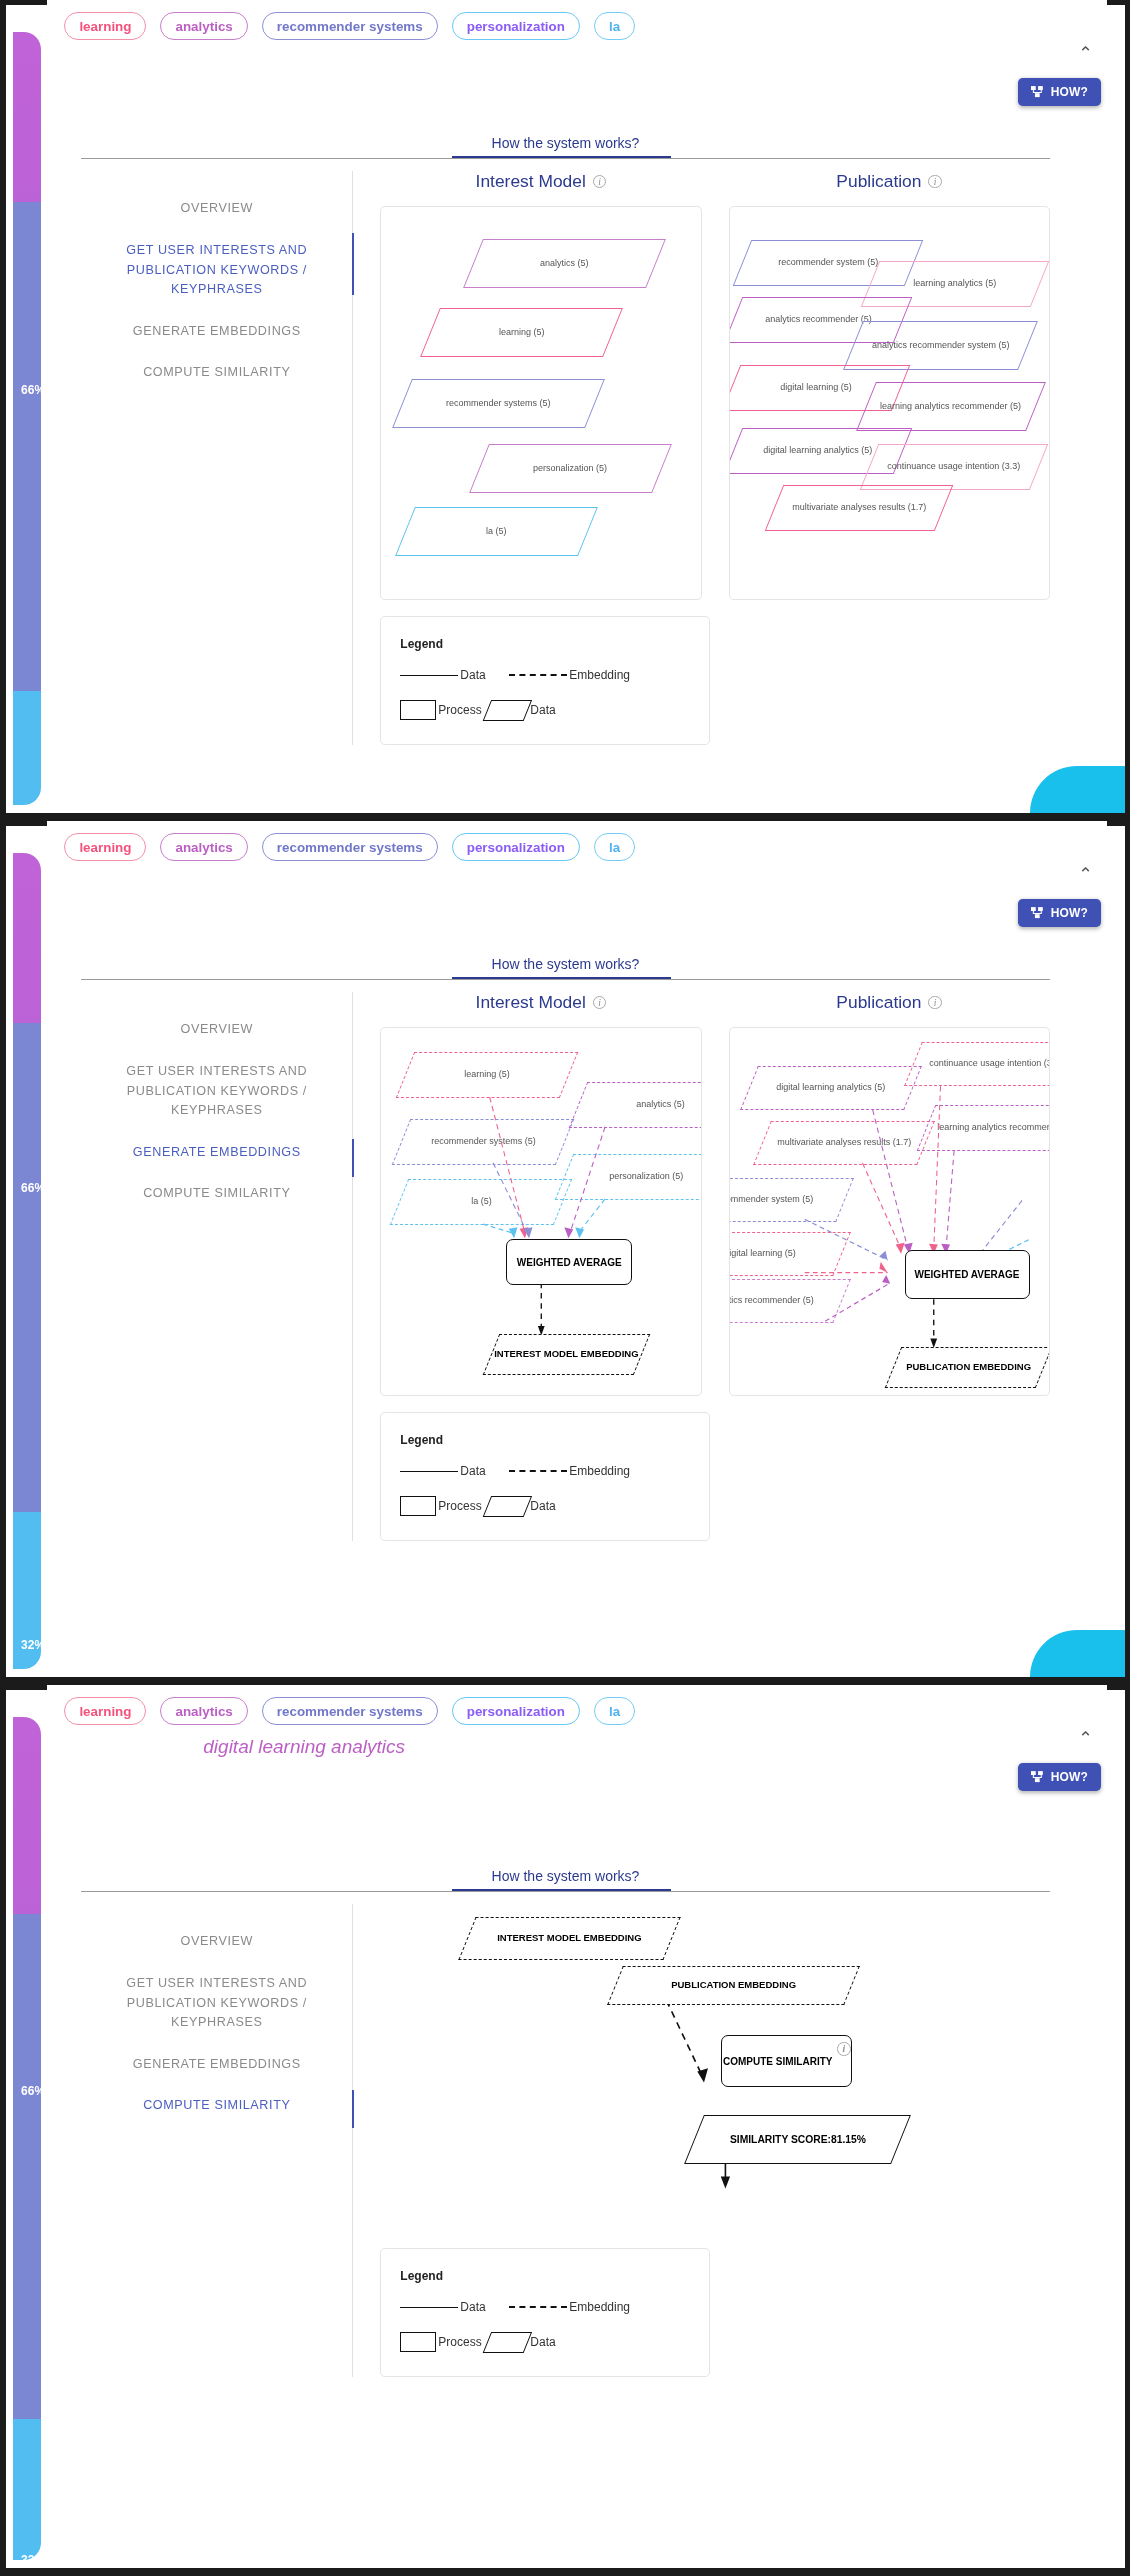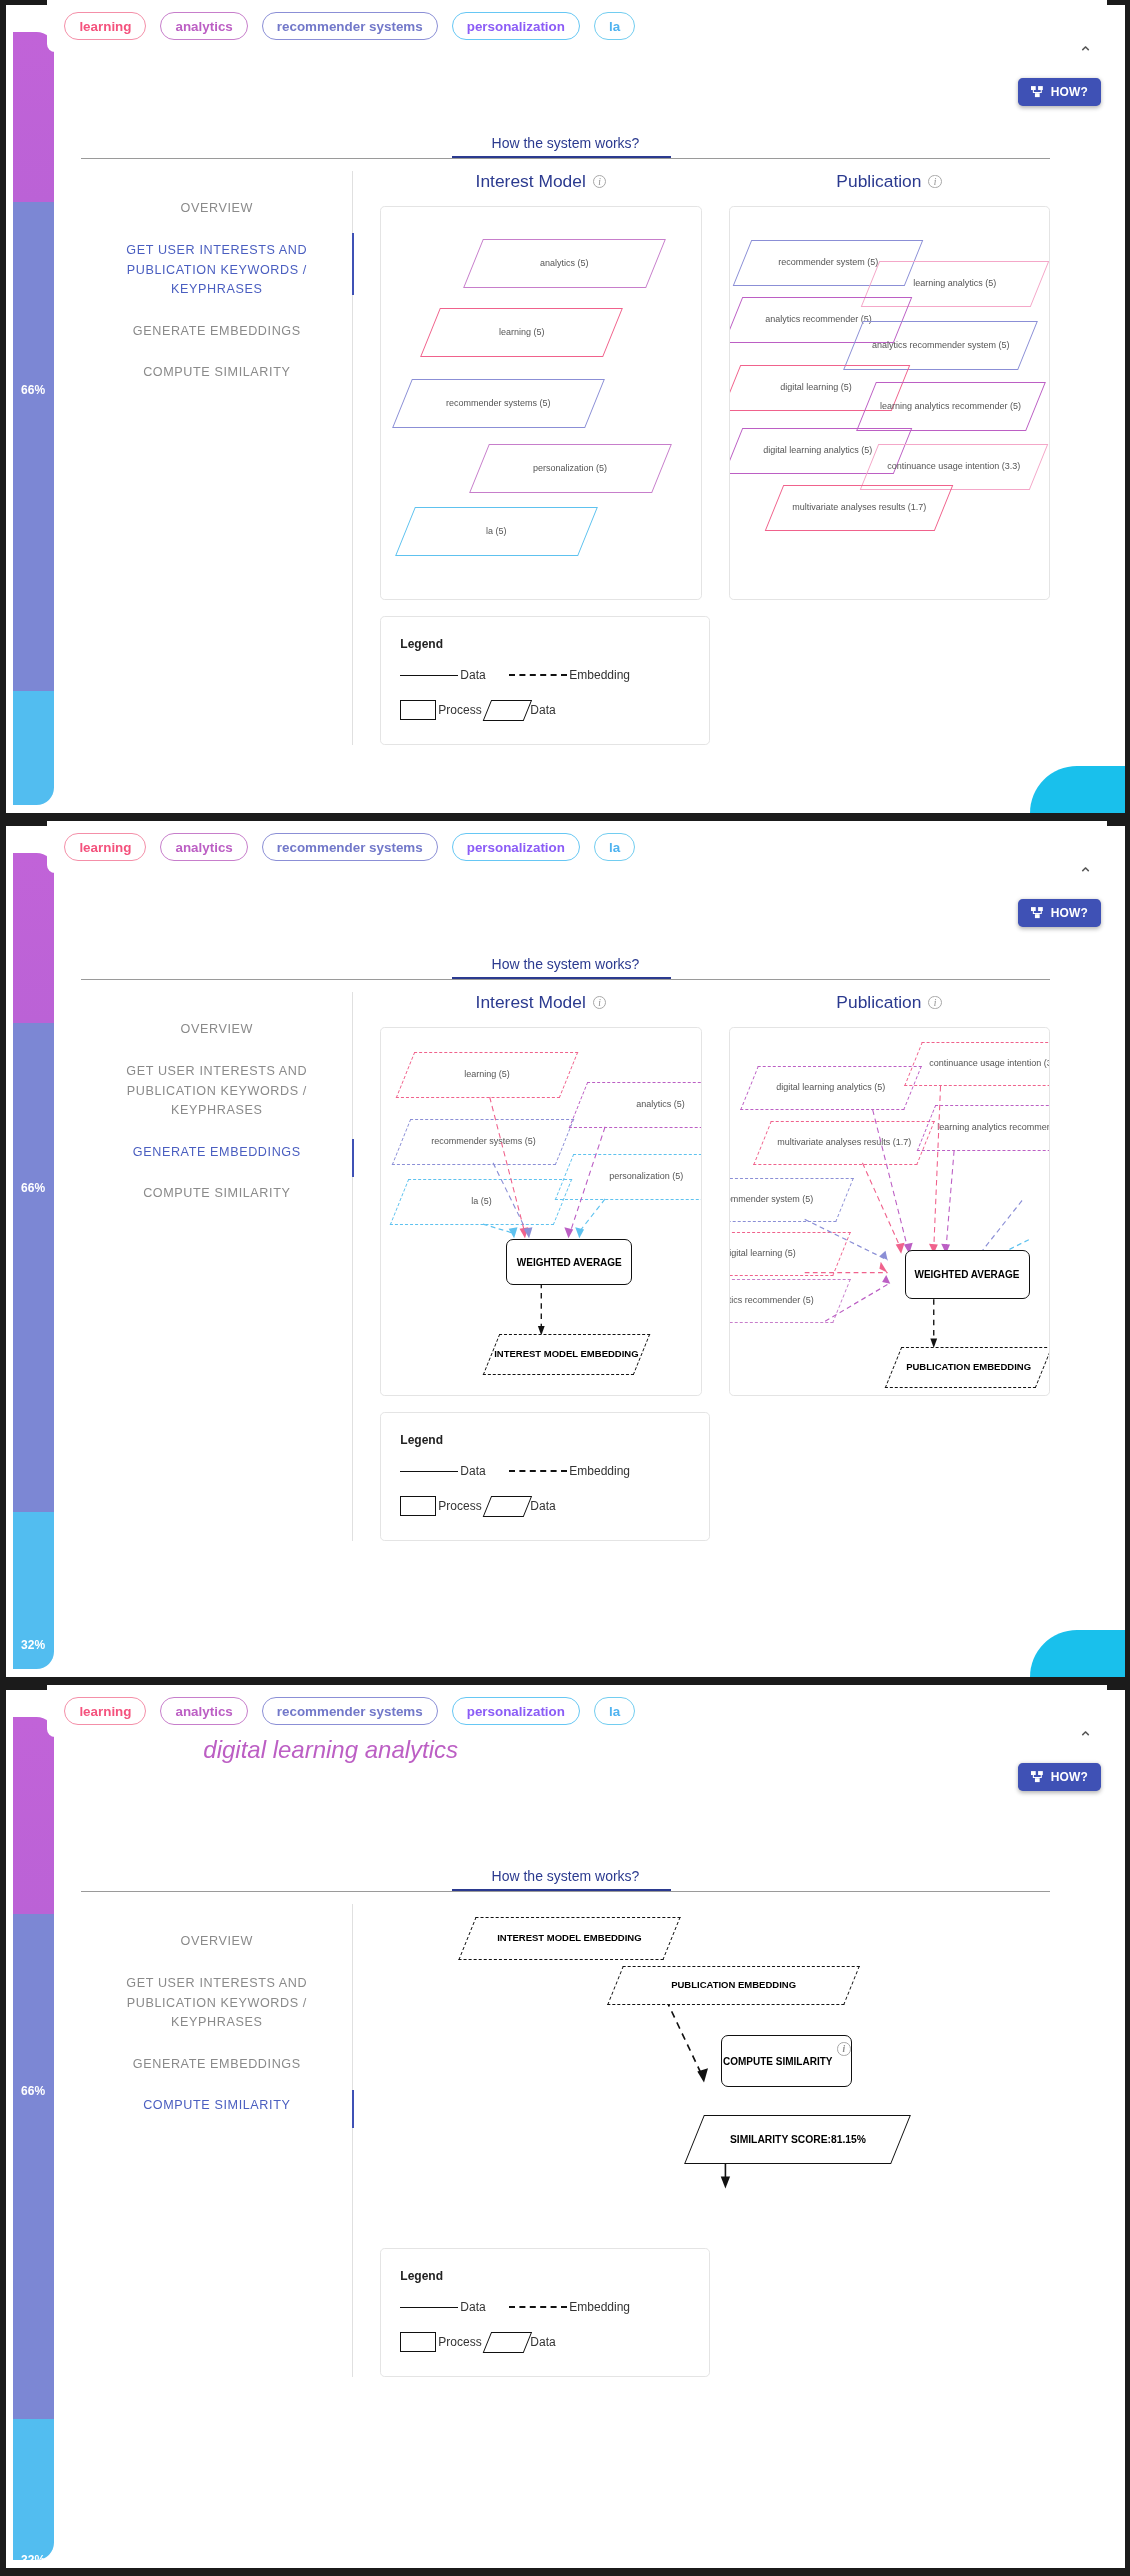--- a/index.html
+++ b/index.html
@@ -29,21 +29,21 @@
     border-radius:14px; padding:5.5px 14px; font-size:13.4px; font-weight:bold;
     white-space:nowrap; cursor:pointer;
   }
   .tag.c1{ border-color:#f48fa8; color:#f4527d; }
   .tag.c2{ border-color:#c77ecb; color:#bc5fc4; }
   .tag.c3{ border-color:#8b8fd6; color:#7278c9;text-align:center; }
   .tag.c4{ border-color:#66c7f4; color:#8b5cf6; }
   .tag.c5{ border-color:#72cdf0; color:#4fb3f0; }
 
   
-  .rail { position:absolute; left:6.3px; top:27px; width:41px; bottom:8px; z-index:30;
+  .rail { position:absolute; left:6.3px; top:27px; width:28px; bottom:8px; z-index:30;
           border-radius:0 17.4px 17.4px 0; overflow:hidden; }
   .rail .seg { position:absolute; left:0; width:41px; color:#fff; font-size:12px; font-weight:bold;
                display:flex; align-items:center; justify-content:center; }
   .rail .top { top:0; height:170px; background:linear-gradient(#c163d8,#bb62d6); }
   .rail .mid { top:170px; height:489px; background:#7c87d4; }
   .rail .bot { top:659px; bottom:0; background:#52bdf0; }
   .rail .mid span{ position:absolute; top:181px; }
   .rail .bot span{ position:absolute; top:126px; }
   .s2 .rail .mid span{ top:158px; }
   .s2 .rail .bot span{ top:126px; }
@@ -452,21 +452,21 @@
     <div class="rail">
       <div class="seg top"></div>
       <div class="seg mid">
           <span>66%</span>
         </div>
       <div class="seg bot">
           <span>32%</span>
         </div>
     </div>
 
-    <div style="position:absolute;left:197px;top:46px;font-size:24px;font-style:italic;color:#bc5fc4;white-space:nowrap;z-index:5;">digital learning analytics</div>
+    <div style="position:absolute;left:197px;top:46px;font-size:19px;font-style:italic;color:#bc5fc4;white-space:nowrap;z-index:5;">digital learning analytics</div>
 
     <div class="chev">⌃</div>
 
     <button class="howbtn">
       <svg width="13.4" height="12" viewBox="0 0 17 15">
           <rect x="0" y="0" width="6" height="5" fill="#fff"></rect>
           <rect x="9" y="0" width="6" height="5" fill="#fff"></rect>
           <rect x="5" y="9" width="6" height="5" fill="#fff"></rect>
           <path d="M3 5v3h10V5" stroke="#fff" stroke-width="1.3" fill="none"></path>
           <path d="M8 8v1.5" stroke="#fff" stroke-width="1.3"></path>

